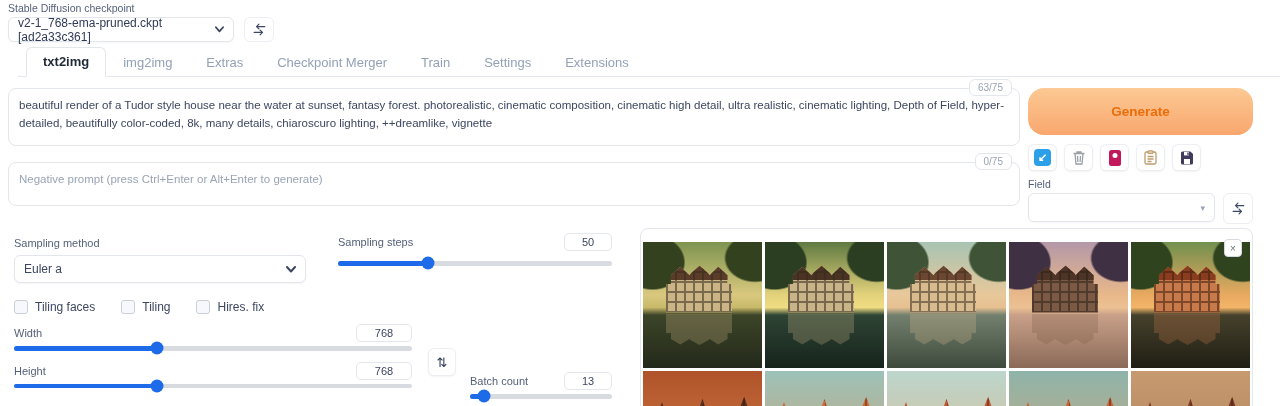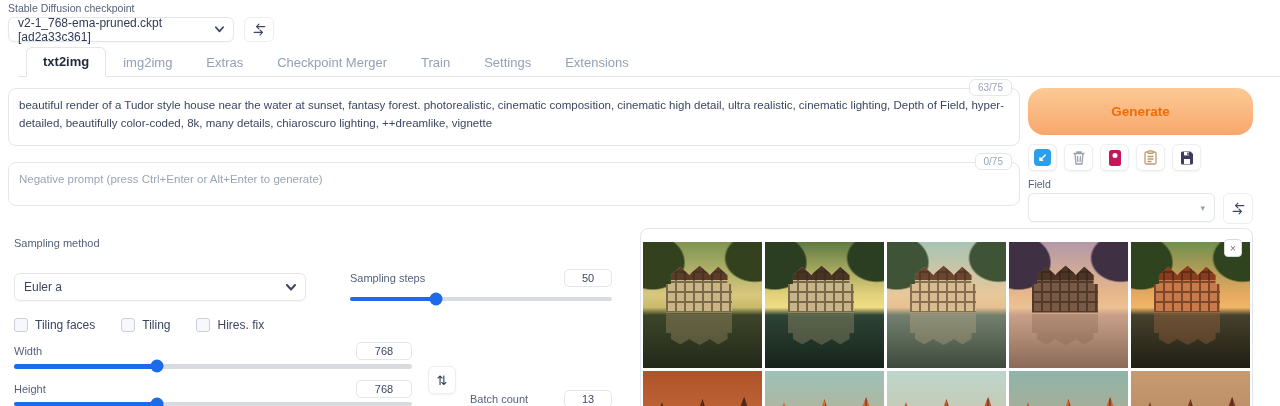--- a/index.html
+++ b/index.html
@@ -54,24 +54,24 @@
     width:5px; height:5px; border-radius:50%; background:#fff; }
   #styles-area { margin-top:7px; }
   .styles-row { display:flex; gap:8px; align-items:stretch; margin-top:2px; }
   #styles-select { flex:1; height:29px; }
   .caret { font-size:9px; color:var(--muted); }
   #styles-refresh { width:30px; height:31px; }
 
   
   #controls { position:absolute; left:8px; top:226px; width:604px; padding:7px 0 0 6px; }
   .ctl-label { font-size:11px; color:var(--label); }
-  .row-a { display:flex;align-items:flex-end; }
+  .row-a { display:flex; }
   #method-group { width:292px; }
-  #method-select { height:28px; margin-top:22px; font-size:12px; color:var(--text); }
-  #steps-group { flex:1; margin-left:44px; }
+  #method-select { height:28px; margin-top:4px; font-size:12px; color:var(--text); }
+  #steps-group { flex:1; margin-left:32px; }
   .group-head { display:flex; justify-content:space-between; align-items:center; }
   .value-box { background:#fff; border:1px solid var(--border); border-radius:5px; font-size:11px;
     color:var(--text); text-align:center; height:18px; line-height:16px; }
   .w48 { width:48px; } .w56 { width:56px; }
   .slider { position:relative; height:4.5px; background:var(--track); border-radius:3px; cursor:pointer; }
   .slider .fill { position:absolute; left:0; top:0; bottom:0; width:var(--p); background:var(--accent); border-radius:3px; }
   .slider .knob { position:absolute; left:var(--p); top:50%; transform:translate(-50%,-50%);
     width:13px; height:13px; border-radius:50%; background:var(--accent); }
   #steps-group .slider { margin-top:10px; }
 

